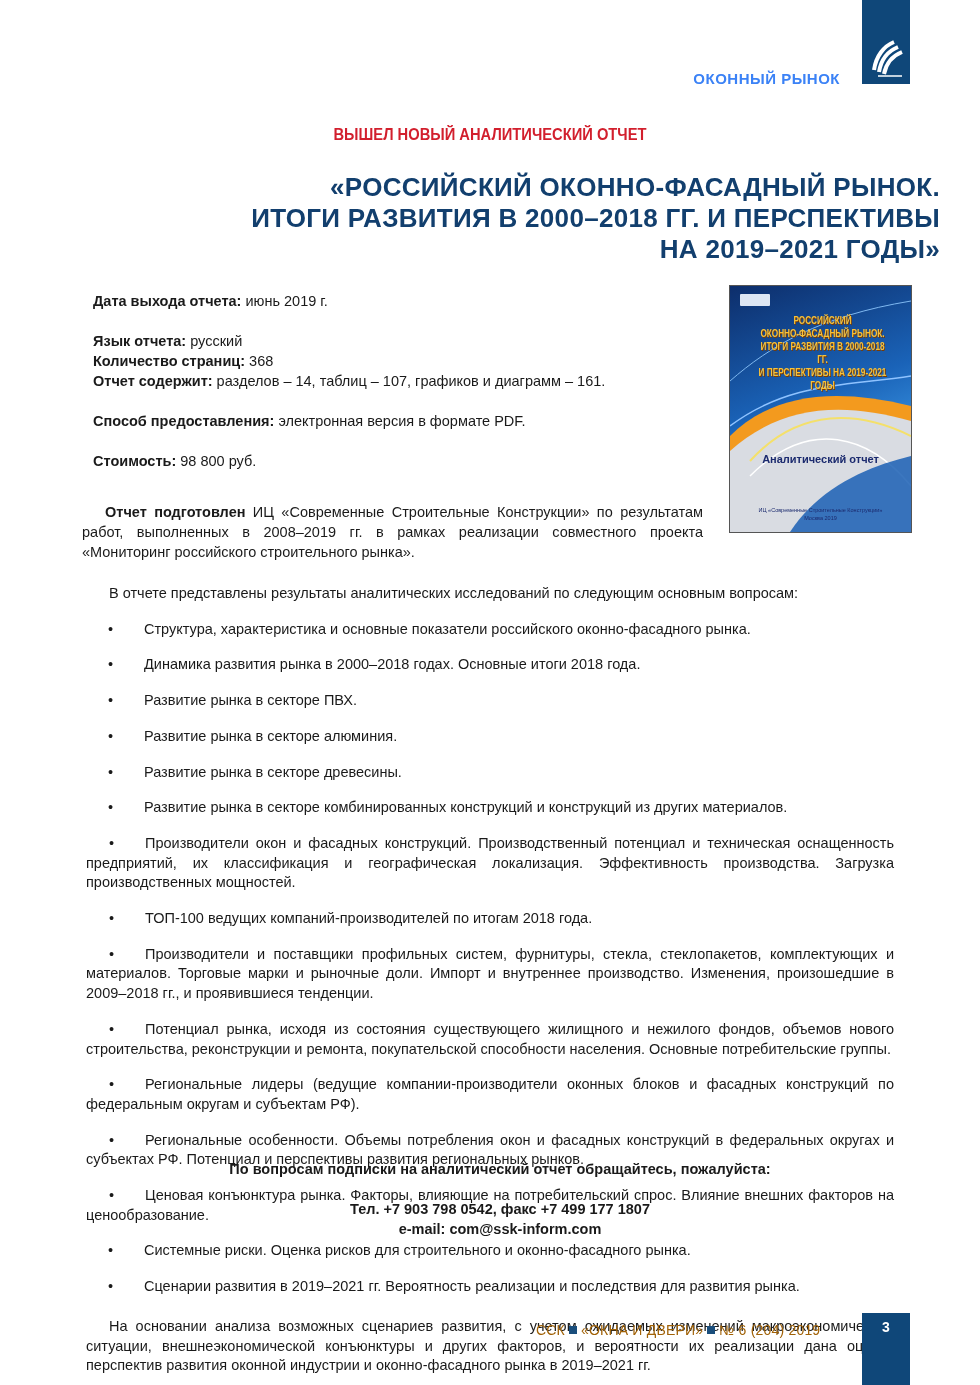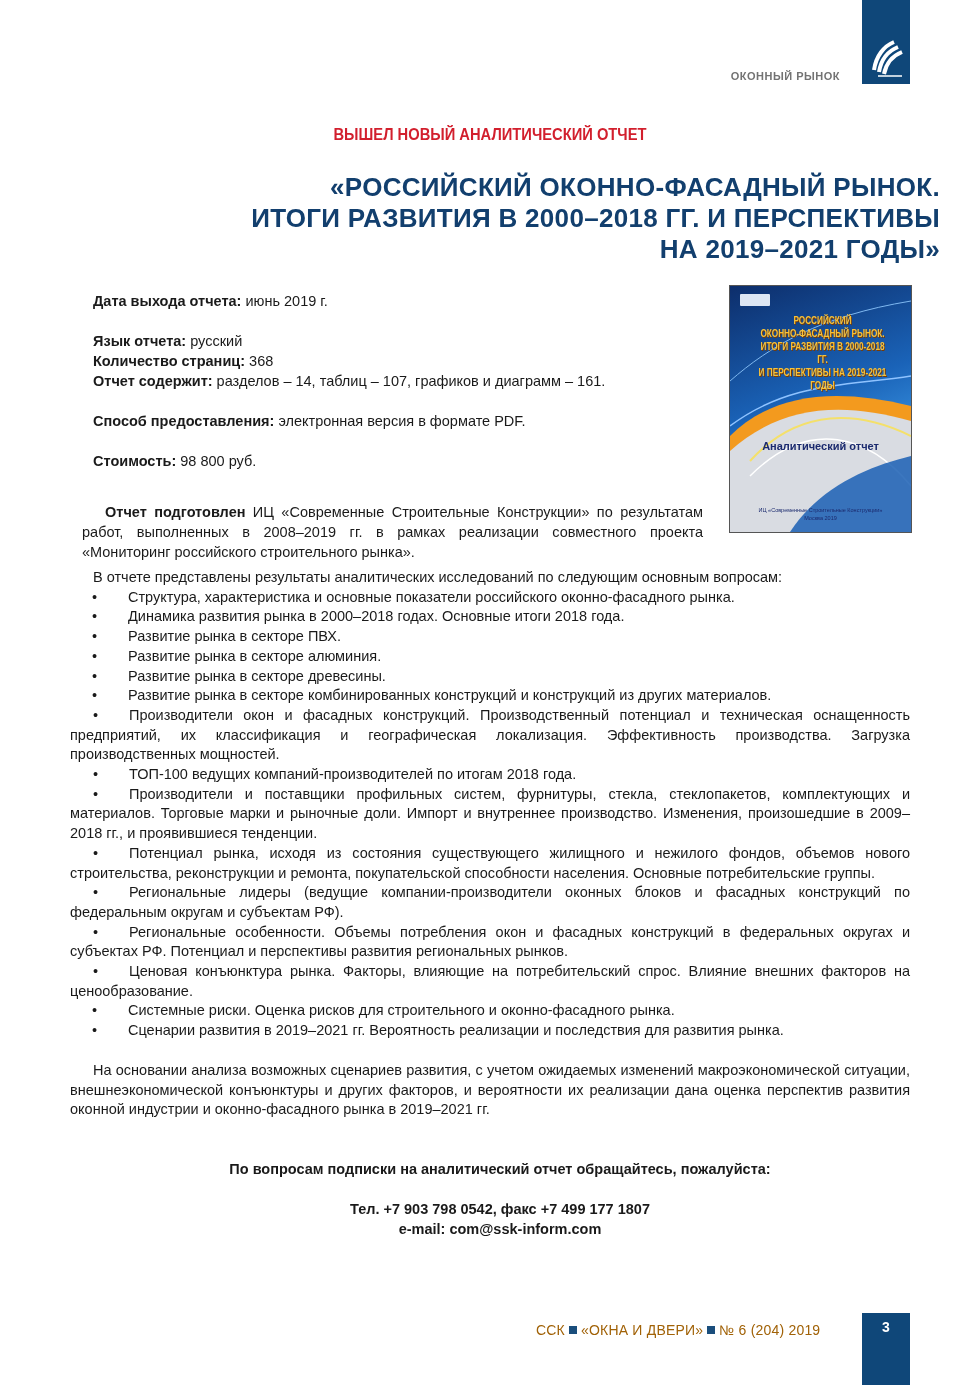--- a/index.html
+++ b/index.html
@@ -1,39 +1,39 @@
 <!DOCTYPE html>
 <html><head>
 <meta charset="utf-8">
 <style>
   html, body { margin:0; padding:0; }
   body { width:980px; height:1385px; background:#ffffff; position:relative; overflow:hidden;
          font-family:"Liberation Sans", sans-serif; color:#1a1a1a; }
   .tab-top { position:absolute; left:862px; top:0; width:48px; height:84px; background:#0f4779; }
   .tab-top svg { position:absolute; left:8px; top:36px; }
-  .section { position:absolute; right:140px; top:70px; font-size:11px; font-weight:bold; color:#737373; letter-spacing:0.5px; }
+  .section { position:absolute; right:140px; top:70px; font-size:15px; font-weight:bold; color:#3b82f6; letter-spacing:0.5px; }
   .kicker { position:absolute; left:0; width:980px; top:126px; text-align:center; color:#d21f2d; font-weight:bold; font-size:16px; transform:scaleX(0.92); }
   .title { position:absolute; left:40px; width:900px; top:172px; text-align:right; color:#123f6e; font-weight:bold;
            font-size:26px; line-height:31px; letter-spacing:0.3px; }
   .info { position:absolute; left:93px; top:291px; font-size:14.5px; line-height:20px; width:620px; }
   .info p { margin:0; }
   .info .gap { height:20px; }
   .info b { font-weight:bold; }
   .cover { position:absolute; left:729px; top:285px; width:181px; height:246px; border:1px solid #555; overflow:hidden;
            background:linear-gradient(160deg,#0d2e6b 0%,#1a63b8 45%,#2c7fd0 60%,#c8ccd3 72%,#e8eaee 100%); }
   .cover svg { position:absolute; left:0; top:0; }
   .cover .ct { position:absolute; left:10px; width:165px; top:28px; text-align:center; color:#f7c23a; font-weight:bold;
                font-size:10px; line-height:13px; text-shadow:1px 1px 0 #7a3b00; transform:scaleX(0.82); }
-  .cover .sub { position:absolute; left:0; width:181px; top:154px; text-align:center; color:#1b2a6e; font-weight:bold; font-size:11px; }
+  .cover .sub { position:absolute; left:0; width:181px; top:167px; text-align:center; color:#1b2a6e; font-weight:bold; font-size:11px; }
   .cover .org { position:absolute; left:0; width:181px; top:220px; text-align:center; color:#1b2a6e; font-size:5.5px; line-height:8px; }
   .cover .logo { position:absolute; left:10px; top:8px; width:30px; height:12px; background:#dde6f3; border-radius:1px; }
   .prepared { position:absolute; left:70px; top:490px; width:645px; font-size:14.5px; line-height:20px; text-align:justify; text-indent:23px; }
   .prepared p { margin:12px; }
   .body { position:absolute; left:70px; top:568px; width:840px; font-size:14.5px; line-height:19.7px; }
-  .body p { margin:0; }
+  .body p { margin:16px; }
   .intro { text-indent:23px; }
   .bl { text-align:justify; }
   .bl.short { padding-left:60px; text-indent:-38px; }
   .bl.long { text-indent:23px; }
   .bullet { display:inline-block; width:36px; text-indent:0; }
   .bl.long .bullet { width:36px; }
   .conclusion { margin-top:20px !important; text-indent:23px; text-align:justify; }
   .contact { position:absolute; left:0; width:1000px; text-align:center; font-size:14.5px; font-weight:bold; }
   .footer { position:absolute; left:536px; top:1322px; font-size:14px; color:#a16207; letter-spacing:0.2px; }
   .footer .sq { display:inline-block; width:8px; height:8px; background:#1a4e7c; margin:0 4px 2px 4px; vertical-align:middle; }

